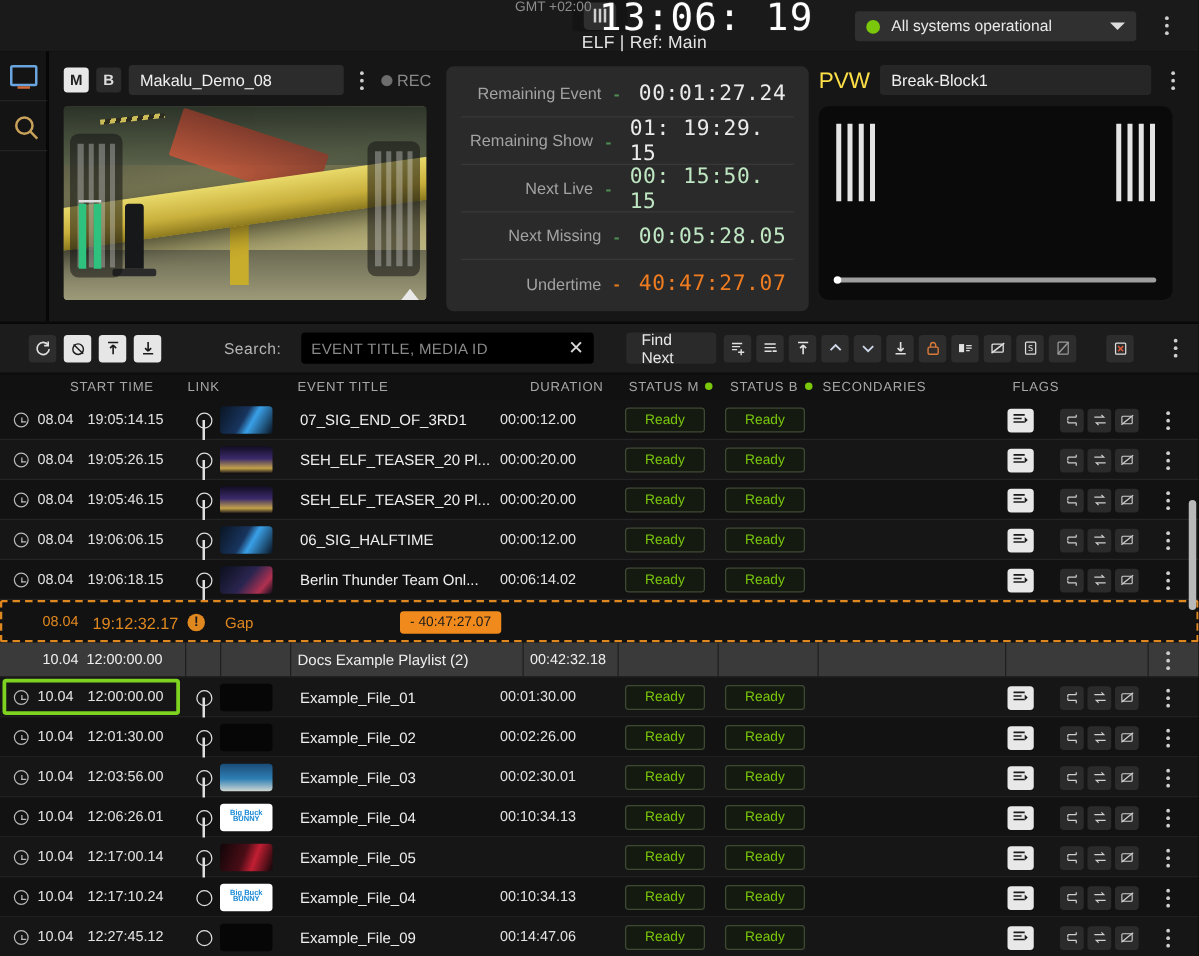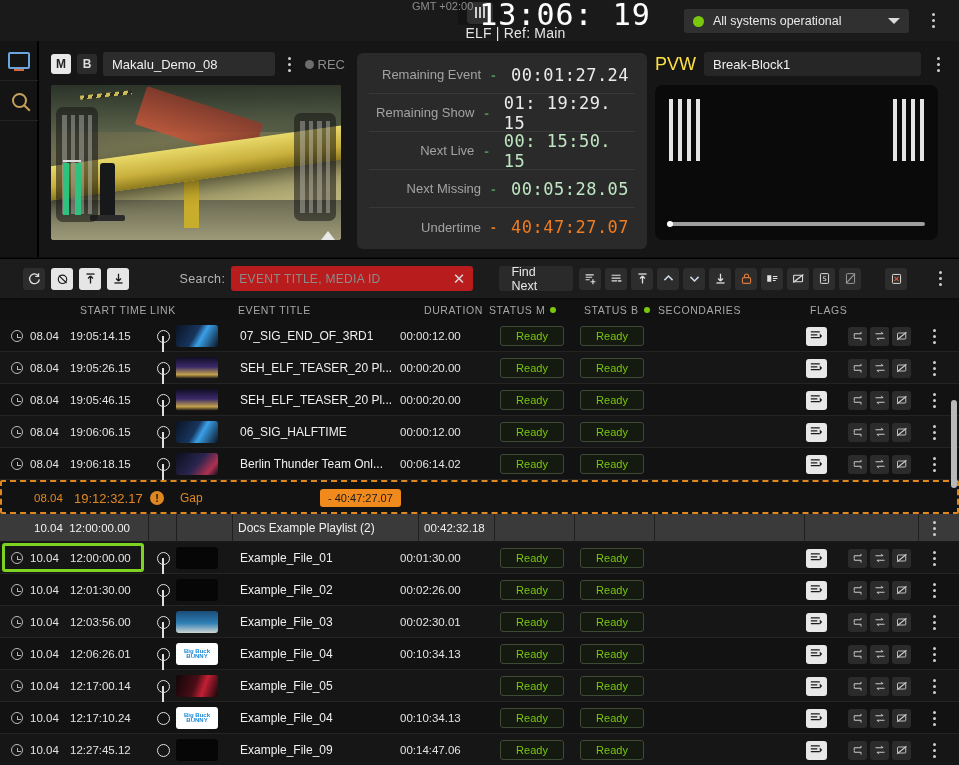--- a/index.html
+++ b/index.html
@@ -190,21 +190,21 @@
   }
   .tb-btn {
     width:22px; height:22px; background:#2d2d2d; border-radius:3px;
     display:flex; align-items:center; justify-content:center; color:#e0e0e0; font-size:12px;
     flex:0 0 auto;
   }
   .tb-btn.lightbg { background:#e6e6e6; color:#1a1a1a; }
   .tb-btn svg { display:block; }
   .search-label { margin-left:44px; color:#b4b4b4; font-size:12.5px; letter-spacing:.4px; }
   .search-box {
-    width:260px; height:25px; background:#b91c1c; border-radius:3px;
+    margin-left:10px; width:260px; height:25px; background:#000000; border-radius:3px;
     display:flex; align-items:center; padding:0 8px;
   }
   .search-box input {
     flex:1; background:transparent; border:none; outline:none; color:#d0d0d0;
     font-size:12px; font-family:"Liberation Sans",sans-serif; letter-spacing:.3px;
   }
   .search-box input::placeholder { color:#8b8b8b; }
   .x-btn { color:#d8d8d8; font-size:15px; line-height:1; padding-left:6px; }
   .find-next {
     margin-left:20px; height:25px; padding:0 12px; background:#2a2a2a; border-radius:3px;
@@ -551,25 +551,25 @@
       <div class="tb-sep"></div>
       <div class="kebab">
           <i></i>
           <i></i>
           <i></i>
         </div>
     </div>
   </div>
 
   <div class="table-head">
-    <div class="th" style="left:80px">START TIME</div>
+    <div class="th" style="left:56px">START TIME</div>
     <div class="th" style="left:150px">LINK</div>
     <div class="th" style="left:238px">EVENT TITLE</div>
     <div class="th" style="left:424px">DURATION</div>
-    <div class="th" style="left:489px"><span>STATUS M</span><span class="hdr-dot"></span></div>
+    <div class="th" style="left:503px"><span>STATUS M</span><span class="hdr-dot"></span></div>
     <div class="th" style="left:584px"><span>STATUS B</span><span class="hdr-dot"></span></div>
     <div class="th" style="left:658px">SECONDARIES</div>
     <div class="th" style="left:810px">FLAGS</div>
   </div>
 
   <div class="rows" id="rows-host">
       <div class="row">
       <div class="link-line" style="top:16px;height:32px;"></div>
       <div class="cell c-clock">
           <div class="clock-ico"></div>

